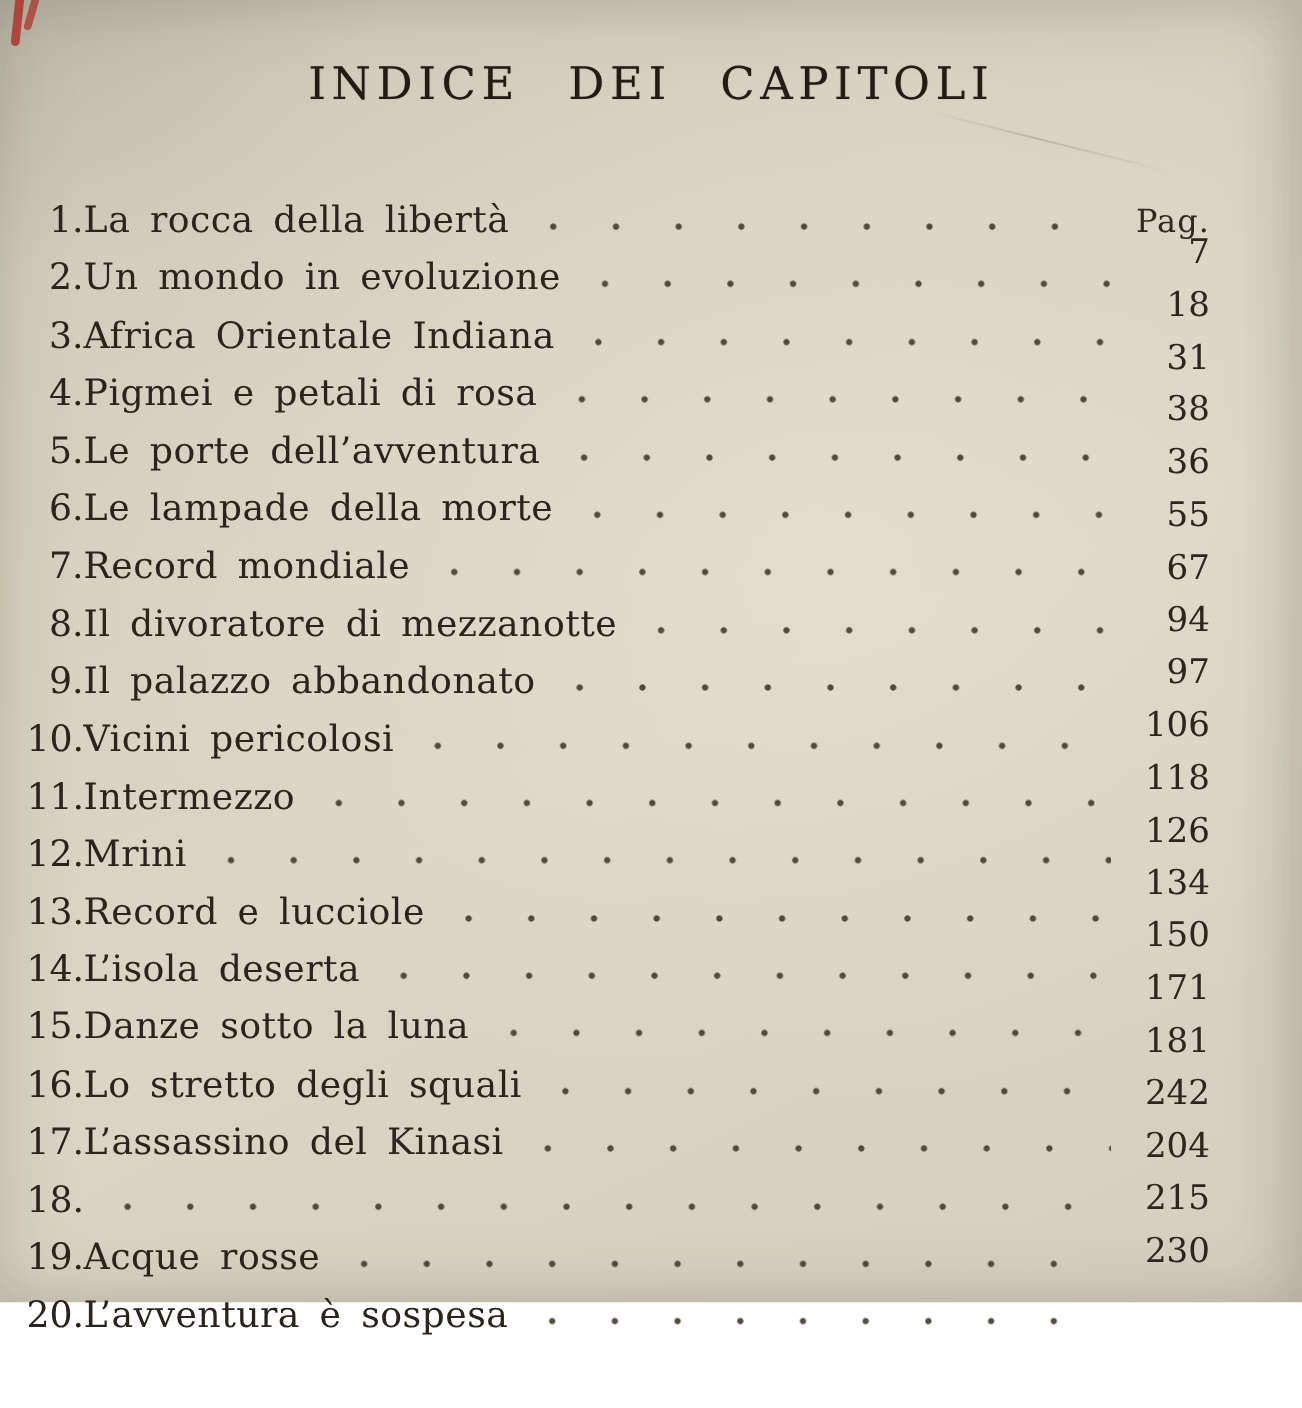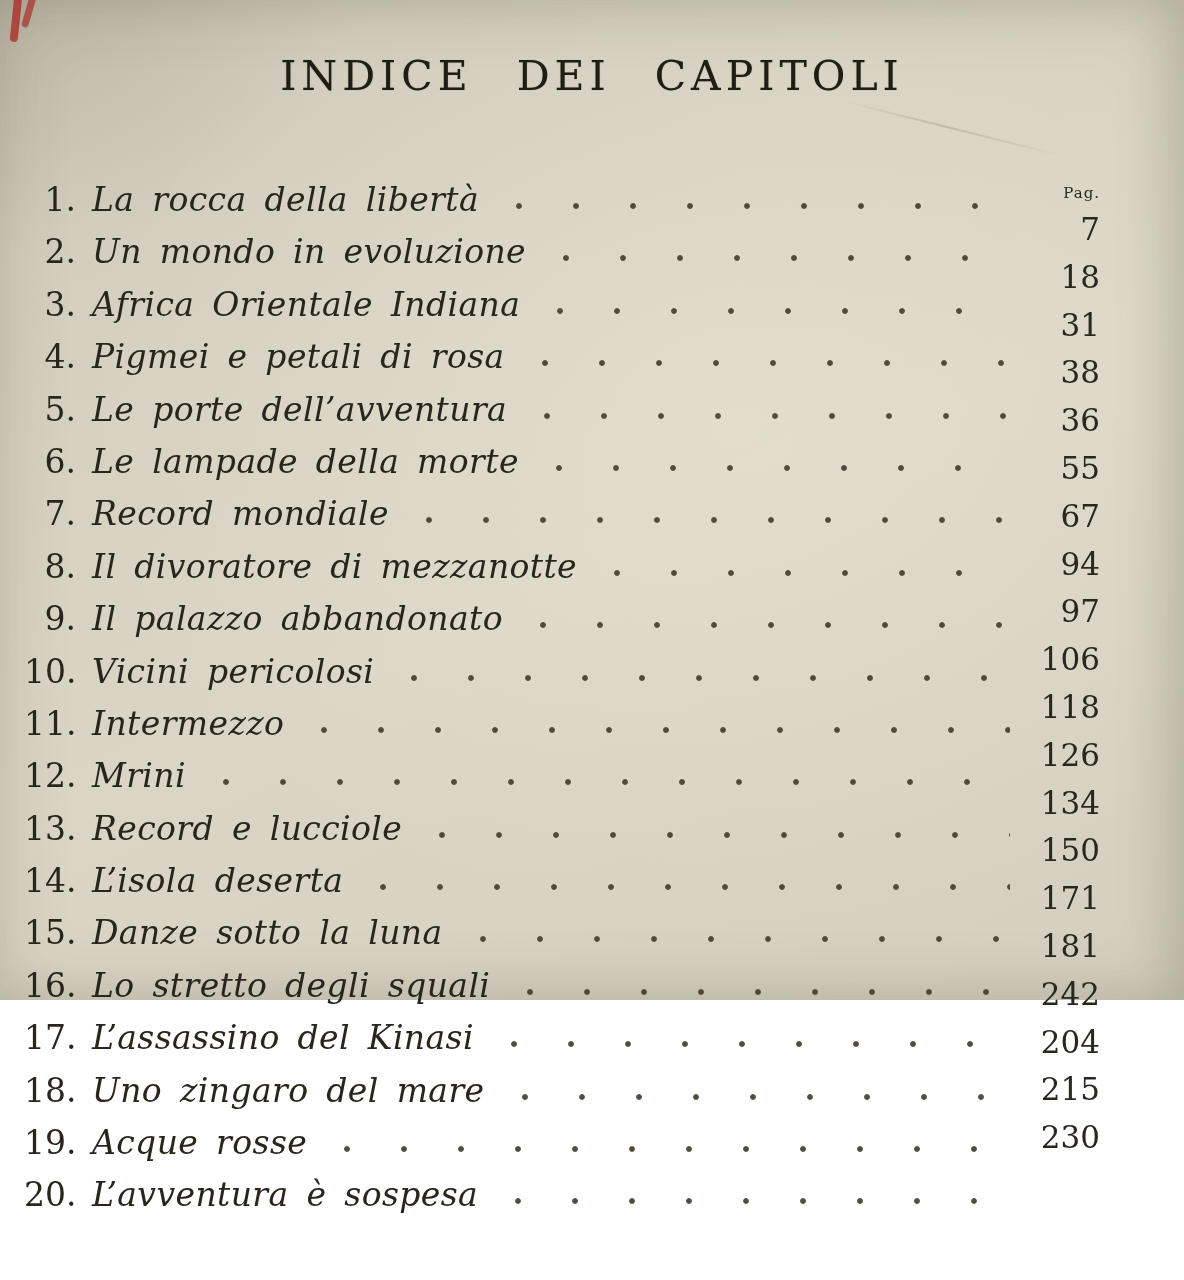--- a/index.html
+++ b/index.html
@@ -1,21 +1,21 @@
 <!DOCTYPE html>
 <html><head>
 <meta charset="utf-8">
 <style>
   * { margin: 0; padding: 0; box-sizing: border-box; }
   html, body { width: 1184px; height: 1280px; overflow: hidden; }
 
   .page {
     position: relative;
     width: 1184px;
-    height: 1000px;
+    height: 1184px;
     font-family: "DejaVu Serif", "Liberation Serif", serif;
     color: #2a251c;
     background:
       radial-gradient(950px 750px at 62% 42%, rgba(255, 252, 238, 0.22), rgba(255, 252, 238, 0) 70%),
       radial-gradient(500px 360px at 0% 0%, rgba(92, 86, 68, 0.16), rgba(92, 86, 68, 0) 70%),
       linear-gradient(155deg, #cfc9b9 0%, #d7d1c1 30%, #dbd5c5 55%, #d5cfbf 100%);
     box-shadow: inset 0 0 70px rgba(70, 64, 48, 0.18), inset -18px 0 40px rgba(70, 64, 48, 0.10);
   }
 
   .main-title {
@@ -28,21 +28,21 @@
     letter-spacing: 5px;
     word-spacing: 26px;
     color: #211c14;
     text-shadow: 0 0 1px rgba(45, 38, 26, 0.35);
   }
 
   .pag-label {
     position: absolute;
     top: 184px;
     right: 84px;
-    font-size: 15px;
+    font-size: 29px;
     letter-spacing: 1px;
     color: #2e2920;
   }
 
   .toc-list {
     position: absolute;
     left: 24px;
     top: 180px;
     width: 990px; 
   }
@@ -56,24 +56,22 @@
   }
 
   .ch-num {
     flex: none;
     width: 52px;
     text-align: right;
   }
 
   .ch-title {
     flex: none;
-    margin-left: 16px;
     letter-spacing: 0.4px;
     word-spacing: 7px;
-    font-style: italic;
   }
 
   .dots {
     flex: 1 1 auto;
     min-width: 0;
     height: 10px;              
     margin-left: 36px;
     margin-right: 4px;
     background-image: radial-gradient(circle at 4px 5px, #443d30 2.4px, rgba(0,0,0,0) 3.3px);
     background-size: 57px 10px;
@@ -222,21 +220,20 @@
         <span class="ch-title">Lo stretto degli squali</span>
         <span class="dots"></span>
       </div>
       <div class="toc-row">
         <span class="ch-num">17.</span>
         <span class="ch-title">L’assassino del Kinasi</span>
         <span class="dots"></span>
       </div>
       <div class="toc-row">
         <span class="ch-num">18.</span>
-        <span class="ch-title">Uno zingaro del mare</span>
         <span class="dots"></span>
       </div>
       <div class="toc-row">
         <span class="ch-num">19.</span>
         <span class="ch-title">Acque rosse</span>
         <span class="dots"></span>
       </div>
       <div class="toc-row">
         <span class="ch-num">20.</span>
         <span class="ch-title">L’avventura è sospesa</span>

